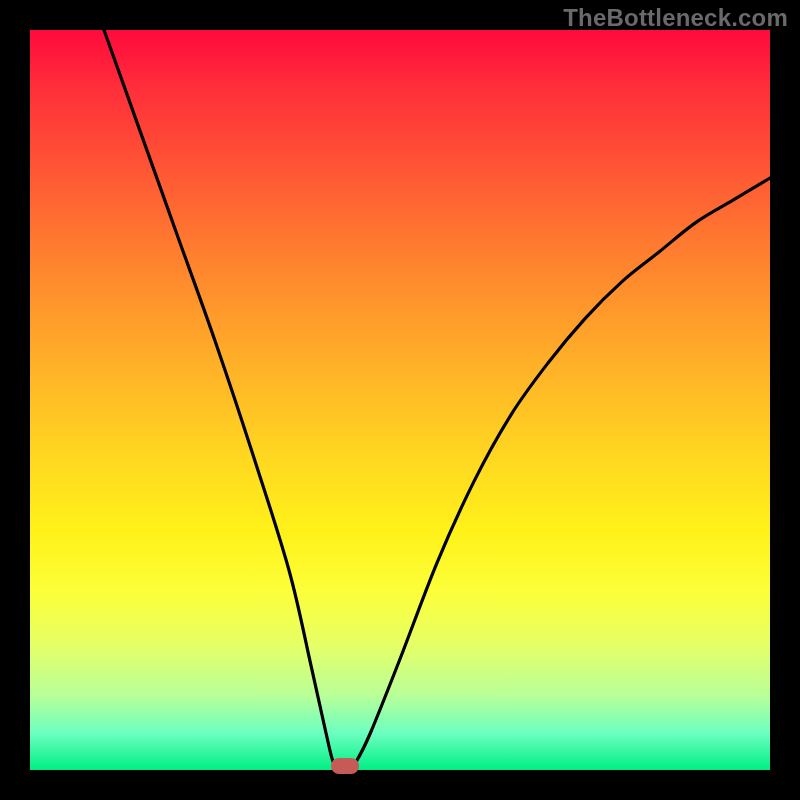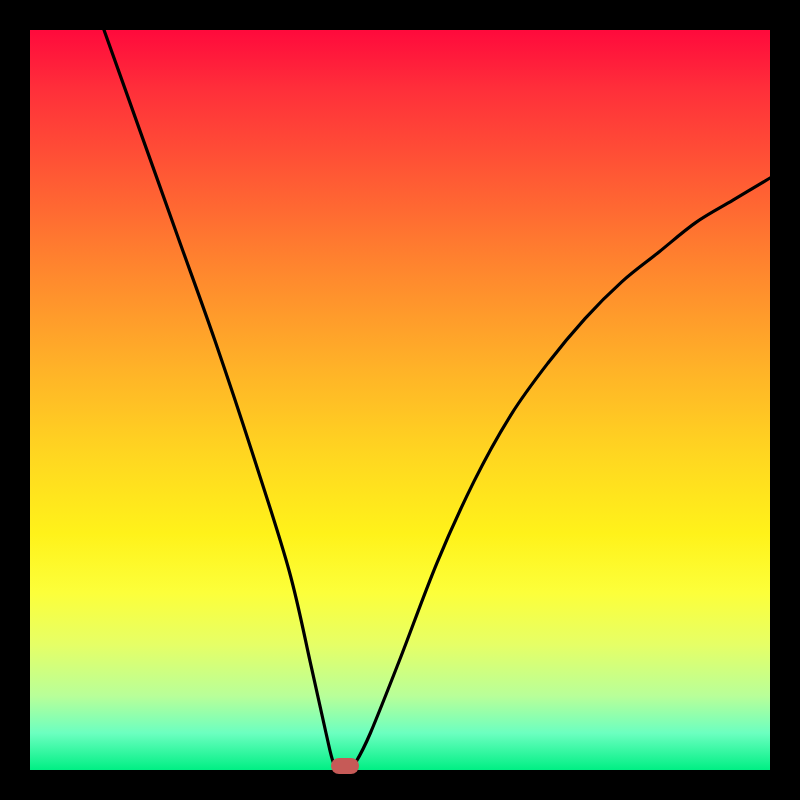--- a/index.html
+++ b/index.html
@@ -54,19 +54,20 @@
     height: 16px;
     background: #c65a57;
     border-radius: 8px;
     transform: translate(-50%, -50%);
   }
 </style>
 </head>
 <body>
 
 <div class="frame">
+  <div class="watermark">TheBottleneck.com</div>
   <div class="plot-area">
     <svg class="curve" viewBox="0 0 740 740" preserveAspectRatio="none">
       <path fill="none" stroke="#000" stroke-width="3.2" stroke-linecap="round" d="M 74.0 0.0 C 80.2 17.3, 98.7 69.1, 111.0 103.6 C 123.3 138.1, 135.7 172.7, 148.0 207.2 C 160.3 241.7, 172.7 275.0, 185.0 310.8 C 197.3 346.6, 209.7 383.6, 222.0 421.8 C 234.3 460.0, 249.1 504.4, 259.0 540.2 C 268.9 576.0, 275.0 609.3, 281.2 636.4 C 287.4 663.5, 292.3 687.0, 296.0 703.0 C 299.7 719.0, 300.9 726.4, 303.4 732.6 C 305.9 738.8, 308.3 738.8, 310.8 740.0 C 313.3 741.2, 315.7 741.2, 318.2 740.0 C 320.7 738.8, 321.9 738.8, 325.6 732.6 C 329.3 726.4, 333.0 720.3, 340.4 703.0 C 347.8 685.7, 358.9 657.4, 370.0 629.0 C 381.1 600.6, 394.7 562.4, 407.0 532.8 C 419.3 503.2, 431.7 476.1, 444.0 451.4 C 456.3 426.7, 468.7 404.5, 481.0 384.8 C 493.3 365.1, 505.7 349.0, 518.0 333.0 C 530.3 317.0, 542.7 302.2, 555.0 288.6 C 567.3 275.0, 579.7 262.7, 592.0 251.6 C 604.3 240.5, 616.7 231.9, 629.0 222.0 C 641.3 212.1, 653.7 201.0, 666.0 192.4 C 678.3 183.8, 690.7 177.6, 703.0 170.2 C 715.3 162.8, 733.8 151.7, 740.0 148.0"></path>
     </svg>
     <div class="marker" style="left: 314.5px; top: 736.3px;"></div>
   </div>
 </div>
 
 </body></html>

